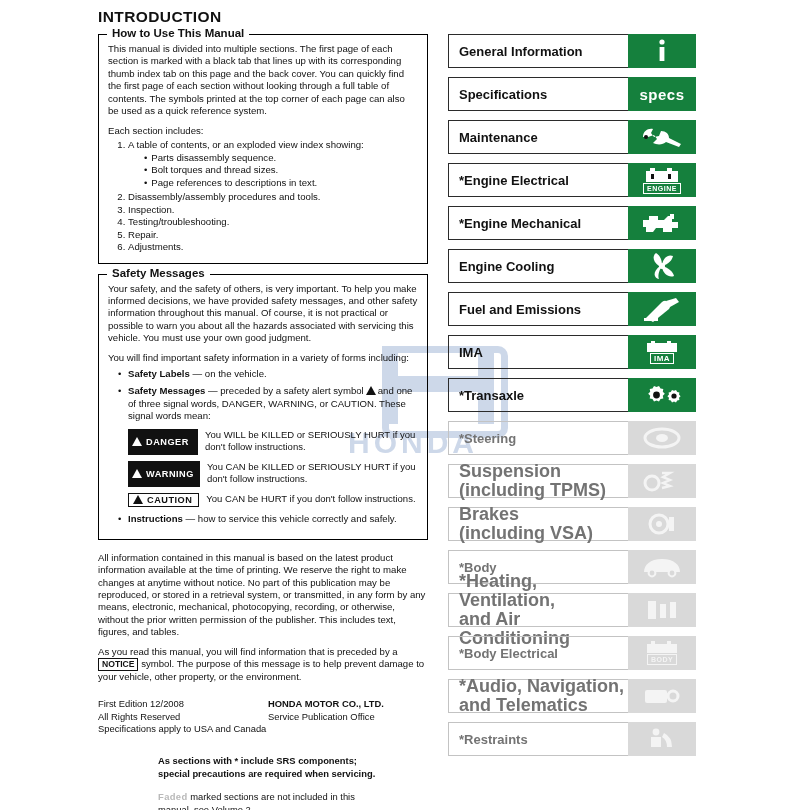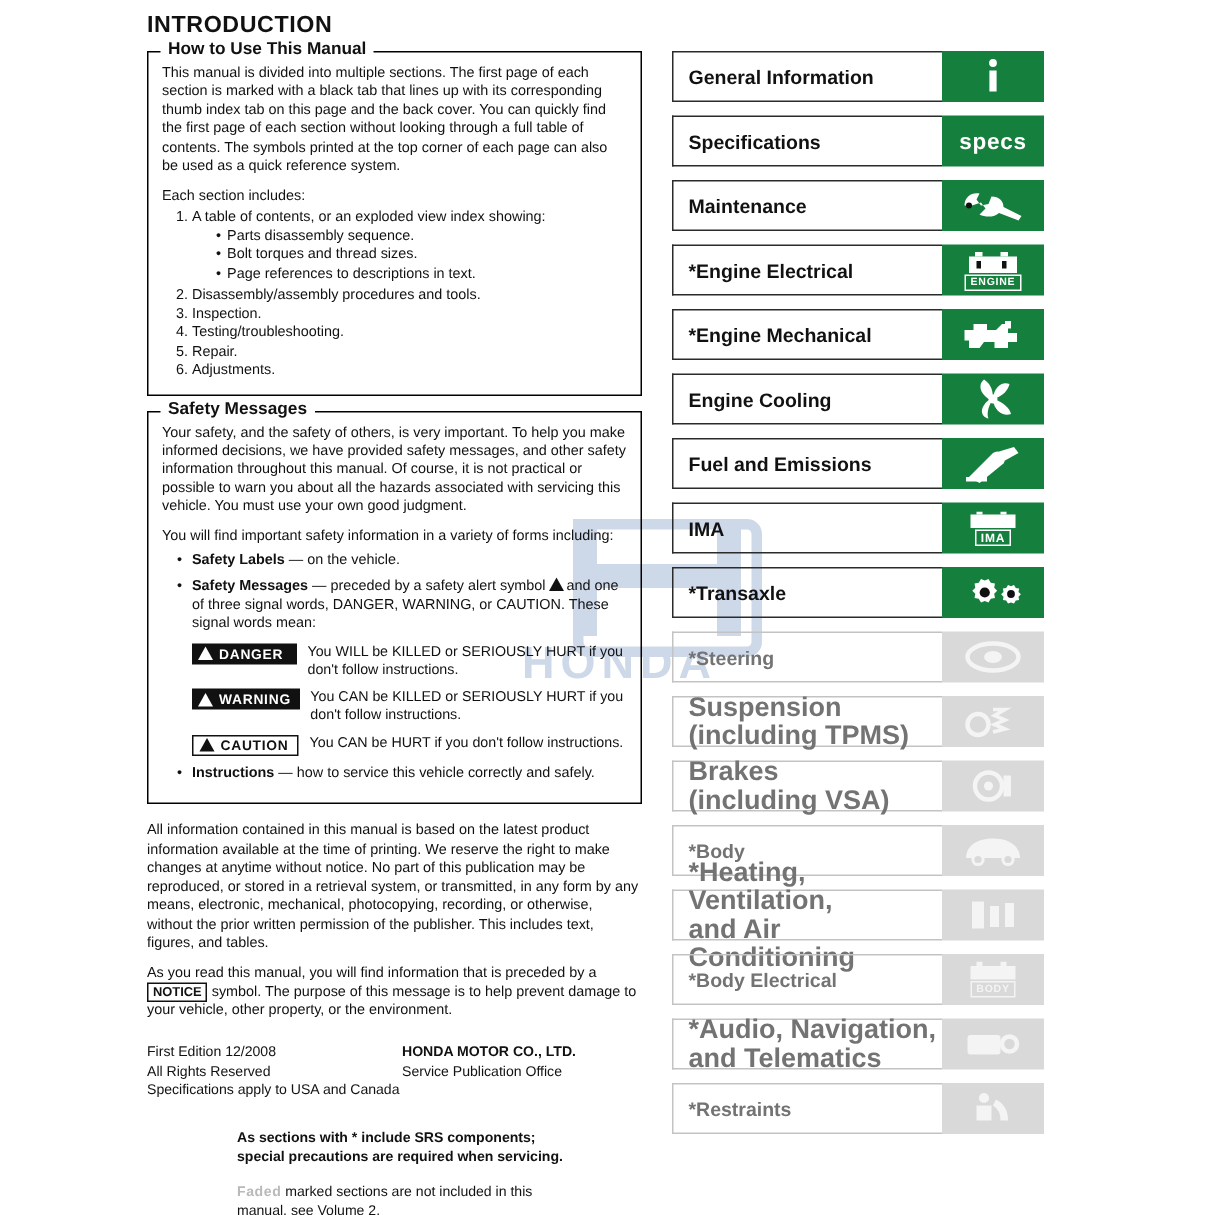--- a/index.html
+++ b/index.html
@@ -167,21 +167,21 @@
     color: #fff;
     font-size: 9.2px;
     font-weight: bold;
     letter-spacing: 0.5px;
     padding: 2px 6px 2px 4px;
     margin-right: 7px;
     display: flex;
     align-items: center;
     min-width: 70px;
     box-sizing: border-box;
-    height: 14px;
+    height: 26px;
   }
   .badge.inverted {
     background: #fff;
     color: #111;
     border: 1.5px solid #111;
     height: 14px;
   }
   .badge .tri {
     display: inline-block;
     width: 0; height: 0;

